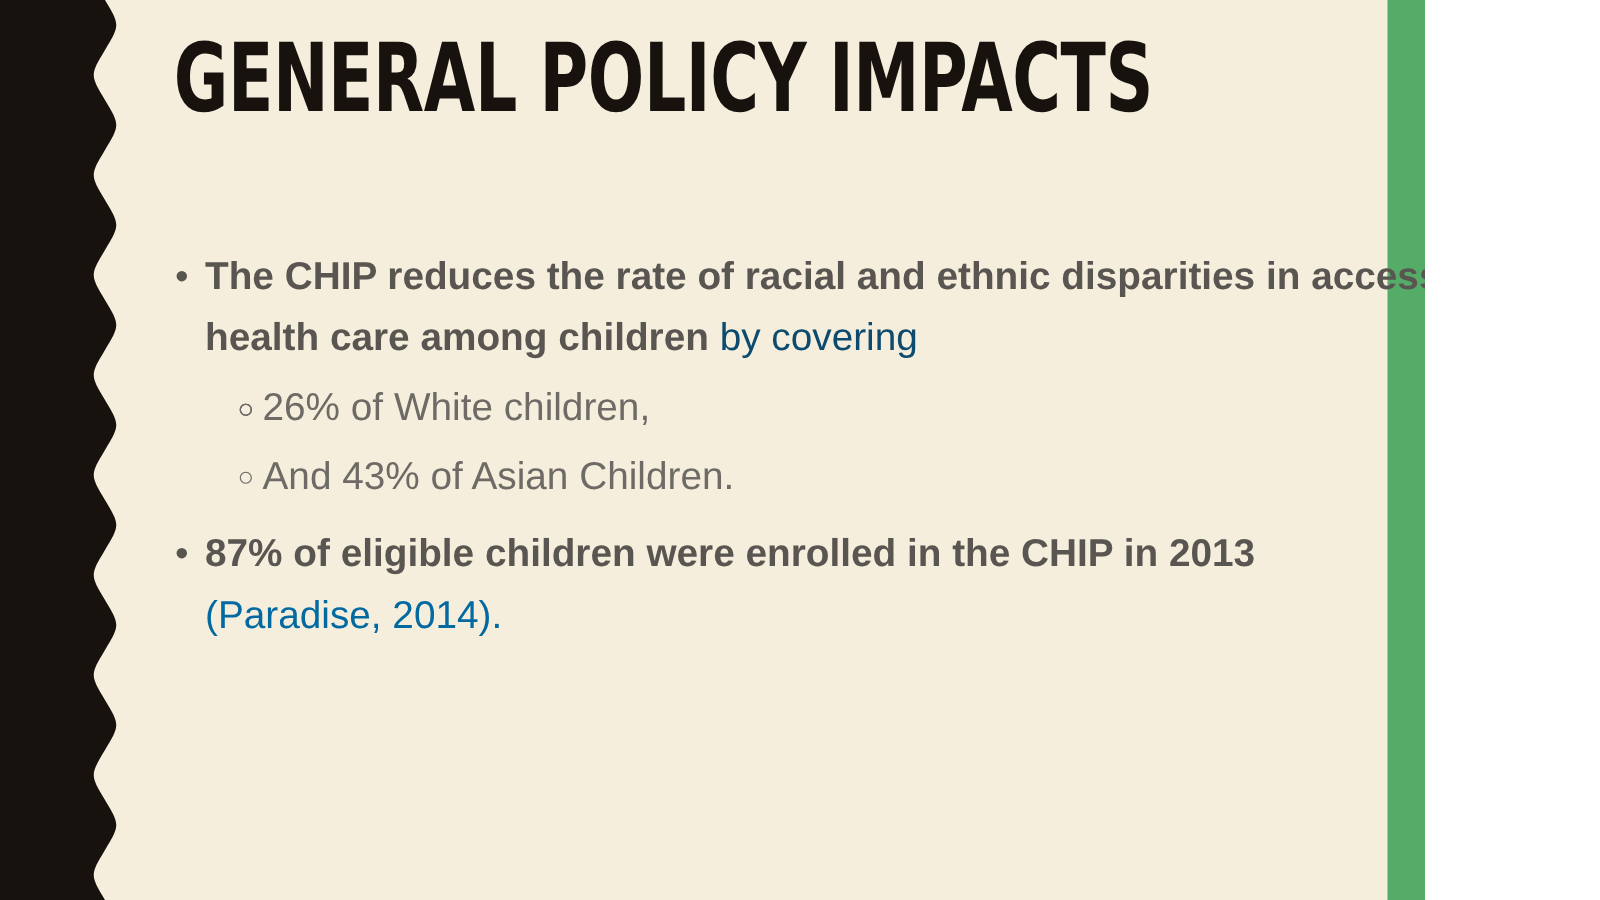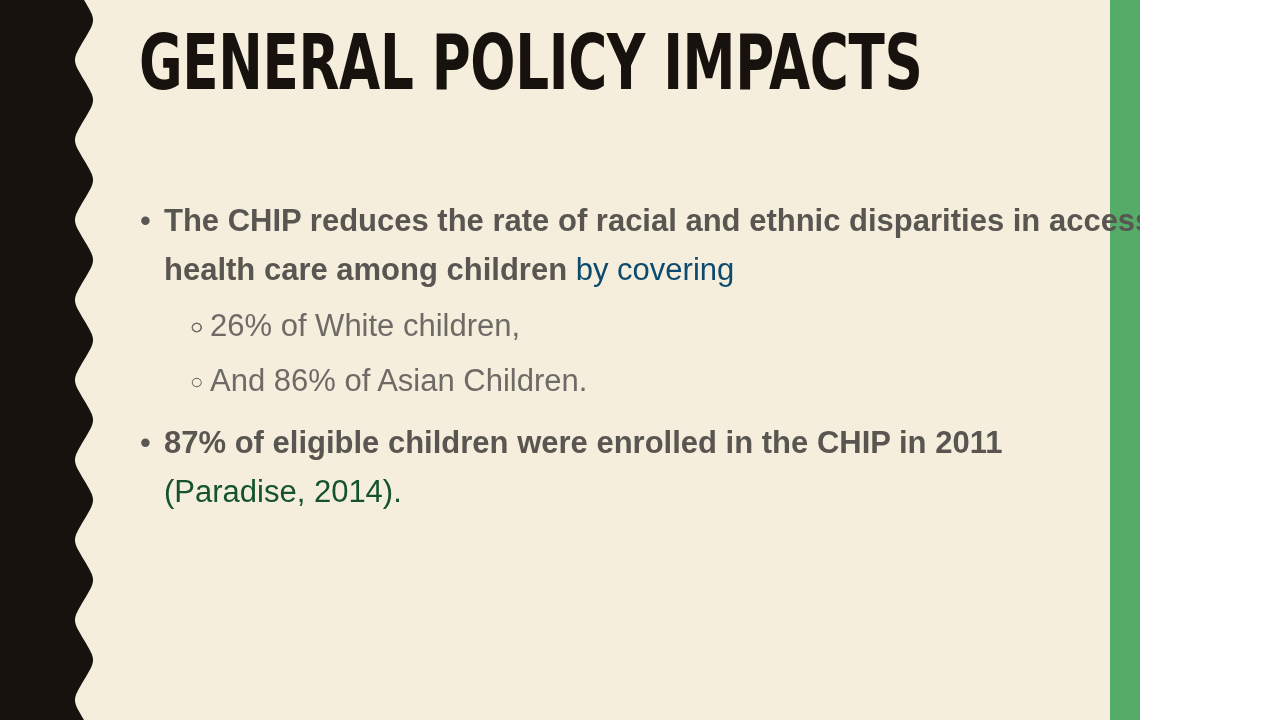--- a/index.html
+++ b/index.html
@@ -101,21 +101,21 @@
     line-height: 57px;
     color: #6E6B66;
   }
 
   #sublist { margin-top: 4px; margin-bottom: 6px; }
 
   #last-bullet { margin-top: 10px; }
   #last-bullet .line2 {
     display: block;
     font-weight: normal;
-    color: #14532d;
+    color: #0369a1;
   }
 </style>
 </head>
 <body>
 
 <div id="slide">
 
   <svg id="left-wave" viewBox="0 0 110 720" preserveAspectRatio="none">
     <path fill="#17120E" d="
       M0,0 L84,0
@@ -159,26 +159,26 @@
       </div>
       <div class="bullet-l2">
         <span class="marker">○</span>
       </div>
       <div class="bullet-l2">
         <span class="marker">○</span>
         <span>26% of White children,</span>
       </div>
       <div class="bullet-l2">
         <span class="marker">○</span>
-        <span>And 86% of Asian Children.</span>
+        <span>And 43% of Asian Children.</span>
       </div>
     </div>
 
     <div class="bullet-l1" id="last-bullet">
       <span class="marker">•</span>
       <span class="txt">
-        <span class="b">87% of eligible children were enrolled in the CHIP in 2011</span>
+        <span class="b">87% of eligible children were enrolled in the CHIP in 2013</span>
         <span class="line2">(Paradise, 2014).</span>
       </span>
     </div>
 
   </div>
 </div>
 
 </body></html>

